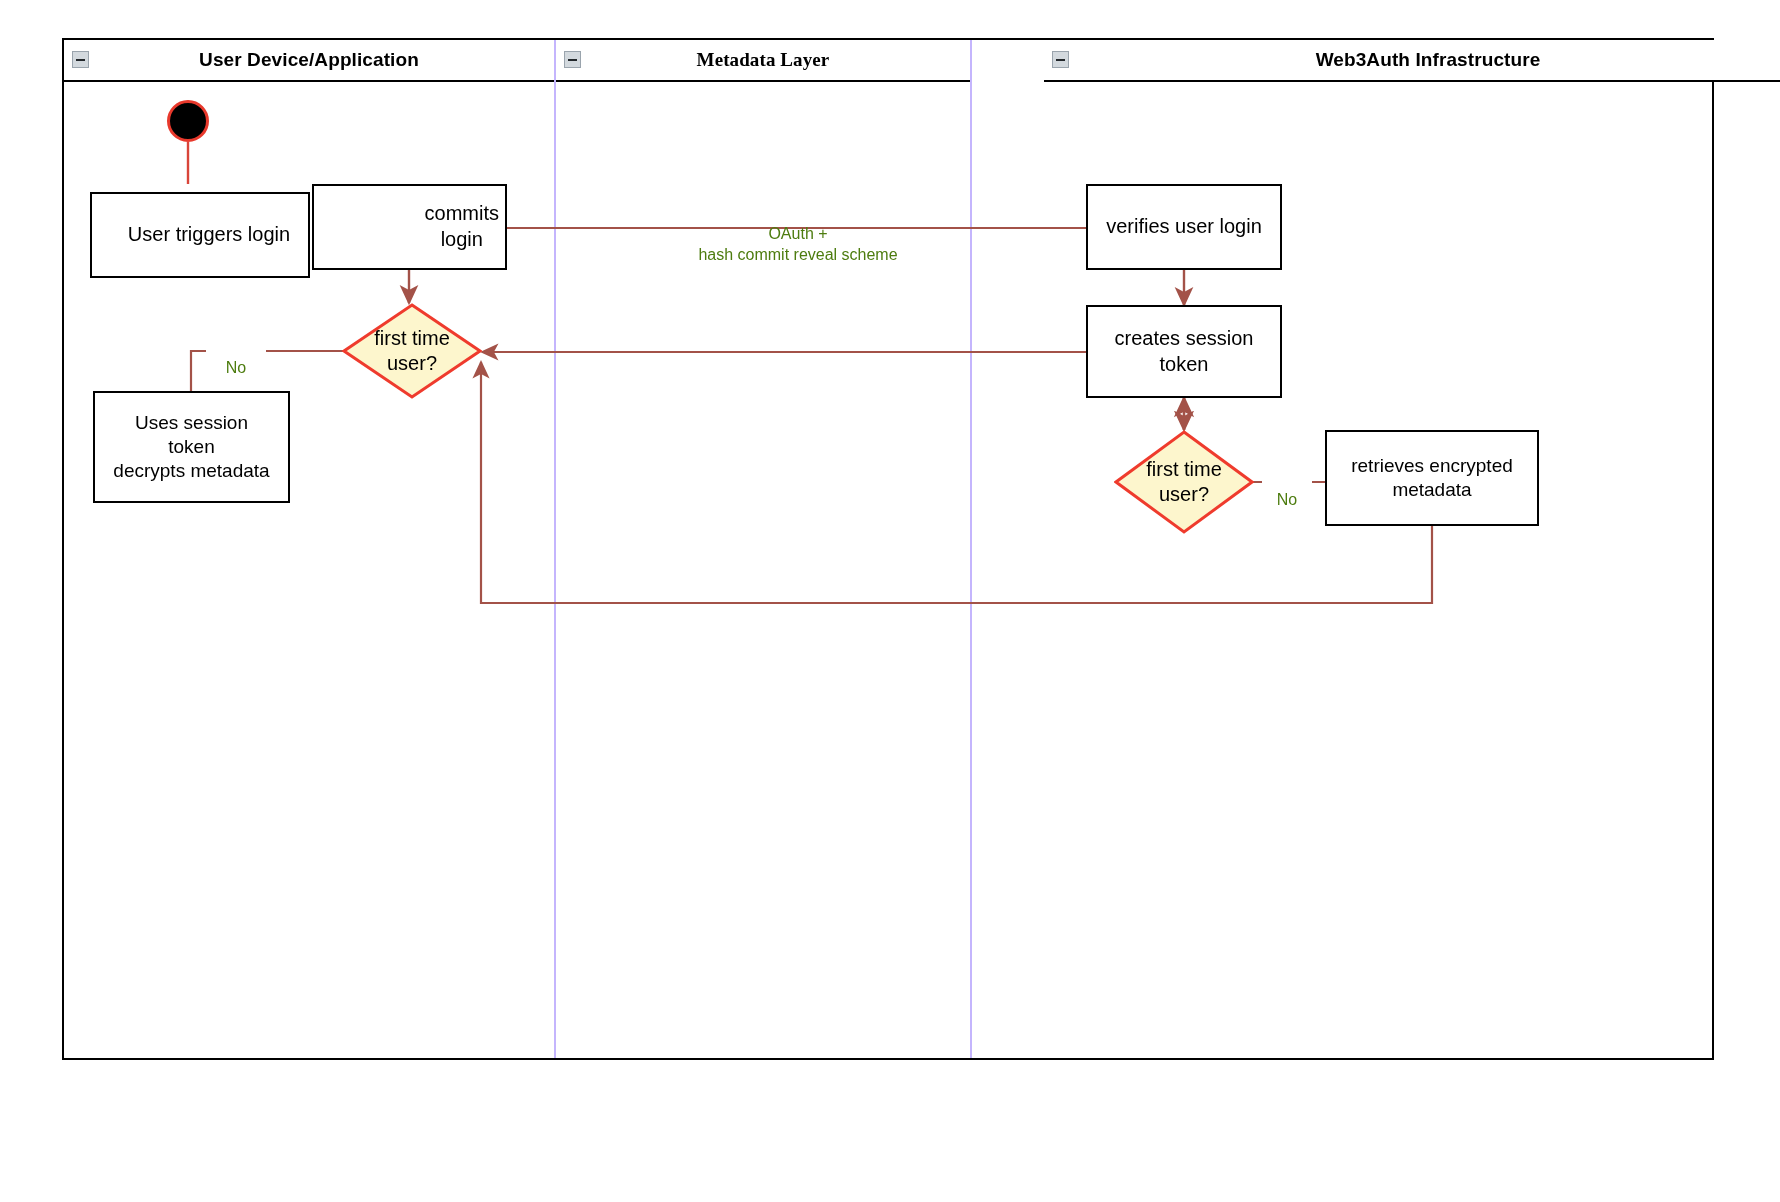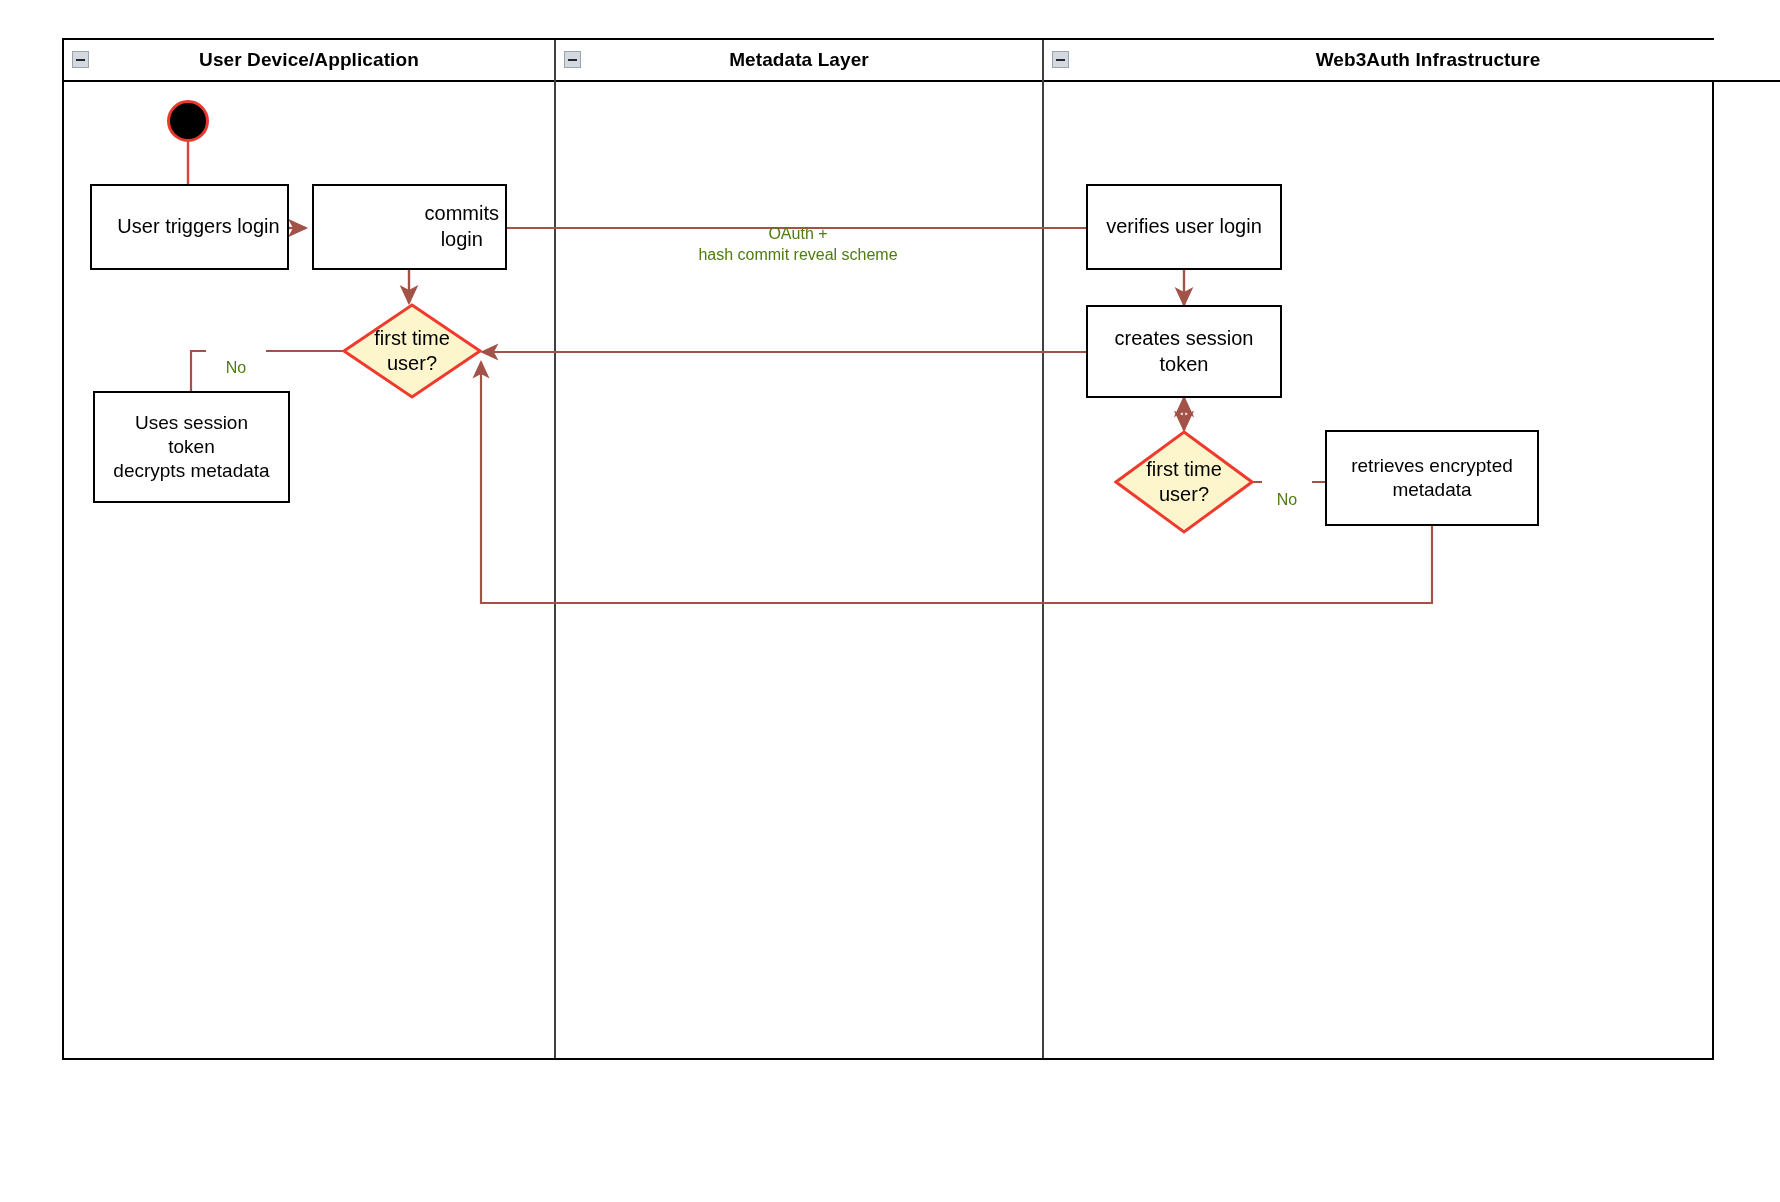--- a/index.html
+++ b/index.html
@@ -25,21 +25,21 @@
     height: 1022px;
     border: 2px solid #000000;
     box-sizing: border-box;
     background: #ffffff;
   }
   .lane {
     position: absolute;
     top: 0;
     height: 100%;
     box-sizing: border-box;
-    border-right: 2px solid #404040;
+    border-right: 2px solid #c4b5fd;
   }
   .lane.last { border-right: none; }
 
   .lane-header {
     position: absolute;
     left: 0;
     top: 0;
     width: 100%;
     height: 42px;
     box-sizing: border-box;
@@ -150,21 +150,21 @@
 
   <div class="pool">
 
     <div class="lane" style="left:0px; width:492px;">
       <div class="lane-header">
         <span class="collapse-icon"></span>
         <span class="lane-title">User Device/Application</span>
       </div>
     </div>
 
-    <div class="lane" style="left:492px; width:488px;">
+    <div class="lane" style="left:492px; width:416px;font-family:Liberation Serif, serif;">
       <div class="lane-header">
         <span class="collapse-icon"></span>
         <span class="lane-title">Metadata Layer</span>
       </div>
     </div>
 
     <div class="lane last" style="left:980px; width:768px;">
       <div class="lane-header">
         <span class="collapse-icon"></span>
         <span class="lane-title">Web3Auth Infrastructure</span>
@@ -199,21 +199,21 @@
 
     <path d="M1184,398 L1184,430" stroke="#a35248" stroke-width="2.6" fill="none" marker-end="url(#arrow)" marker-start="url(#arrowback)"></path>
 
     <path d="M1252,482 L1325,482" stroke="#a35248" stroke-width="2.2" fill="none"></path>
 
     <path d="M1432,526 L1432,603 L481,603 L481,362" stroke="#a35248" stroke-width="2.2" fill="none" marker-end="url(#arrow)"></path>
   </svg>
 
   <div class="start-node" style="left:167px; top:100px;"></div>
 
-  <div class="node" style="left:90px; top:184px; width:199px; height:86px;padding-left:24px;">
+  <div class="node" style="left:90px; top:192px; width:220px; height:86px;padding-left:24px;">
     <span>User triggers login</span>
   </div>
 
   <div class="node" style="left:312px; top:184px; width:195px; height:86px;justify-content:flex-end;">
     <span>commits
 login</span>
   </div>
 
   <div class="diamond" style="left:342px; top:303px; width:140px; height:96px;">
     <svg width="140" height="96" viewBox="0 0 140 96" xmlns="http://www.w3.org/2000/svg">

